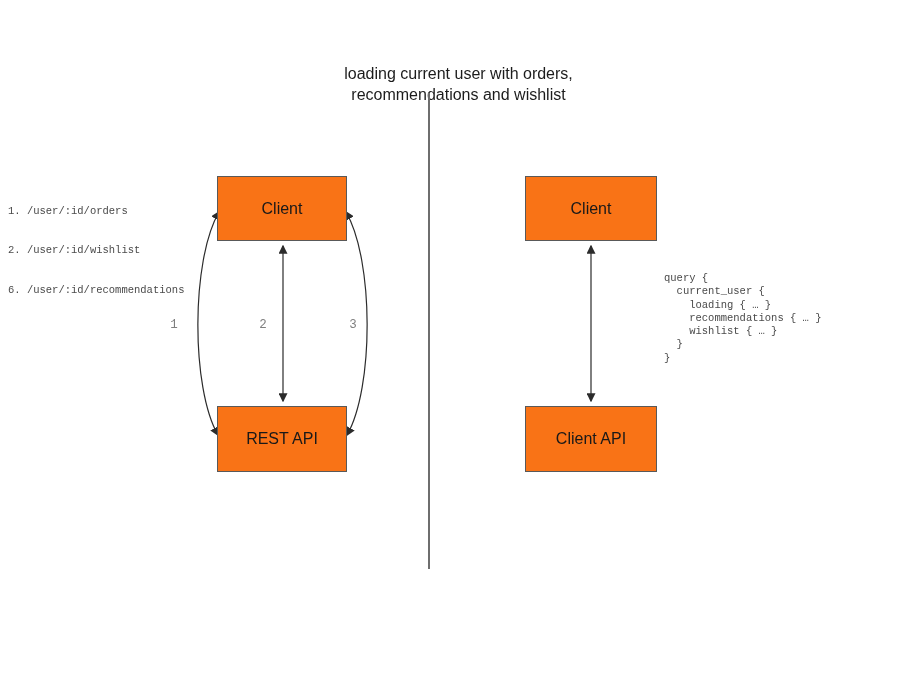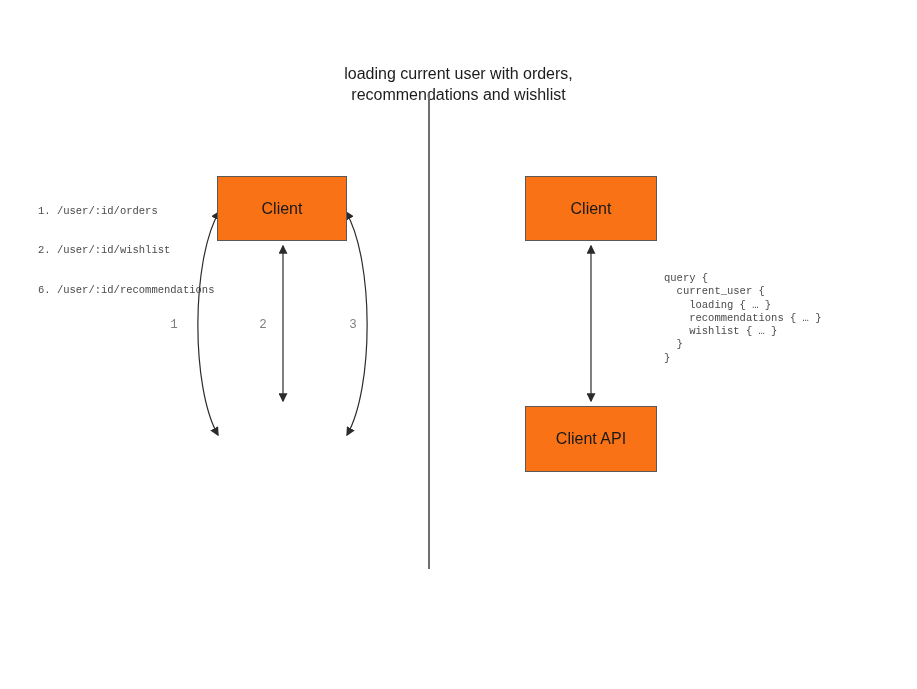--- a/index.html
+++ b/index.html
@@ -49,21 +49,21 @@
   .box-client-right  { left: 525px; top: 176px; width: 132px; height: 65px; }
   .box-graphql-api   { left: 525px; top: 406px; width: 132px; height: 66px; }
   .code {
     position: absolute;
     font-family: "Liberation Mono", "DejaVu Sans Mono", monospace;
     font-size: 10.5px;
     line-height: 13.3px;
     color: #4a4a4a;
     white-space: pre;
   }
-  .endpoints { left: 8px; top: 178px; margin-left: 30px; }
+  .endpoints { left: 8px; top: 178px; }
   .query-snippet { left: 664px; top: 272px; }
   .arrow-num {
     position: absolute;
     transform: translate(-50%, -50%);
     font-family: "Liberation Mono", "DejaVu Sans Mono", monospace;
     font-size: 12.5px;
     color: #7f7f7f;
   }
   .num-1 { left: 174px; top: 325px; }
   .num-2 { left: 263px; top: 325px; }
@@ -100,20 +100,23 @@
   <div class="code endpoints">
     <div>1. /user/:id/orders</div>
     <div>2. /user/:id/wishlist</div>
     <div>6. /user/:id/recommendations</div>
   </div>
 
   <div class="node-box box-client-left">
     <span>Client</span>
   </div>
 
+  <div class="node-box box-rest-api">
+    <span>REST API</span>
+  </div>
 
   <div class="arrow-num num-1">1</div>
   <div class="arrow-num num-2">2</div>
   <div class="arrow-num num-3">3</div>
 
   <div class="divider"></div>
 
   <div class="node-box box-client-right">
     <span>Client</span>
   </div>

